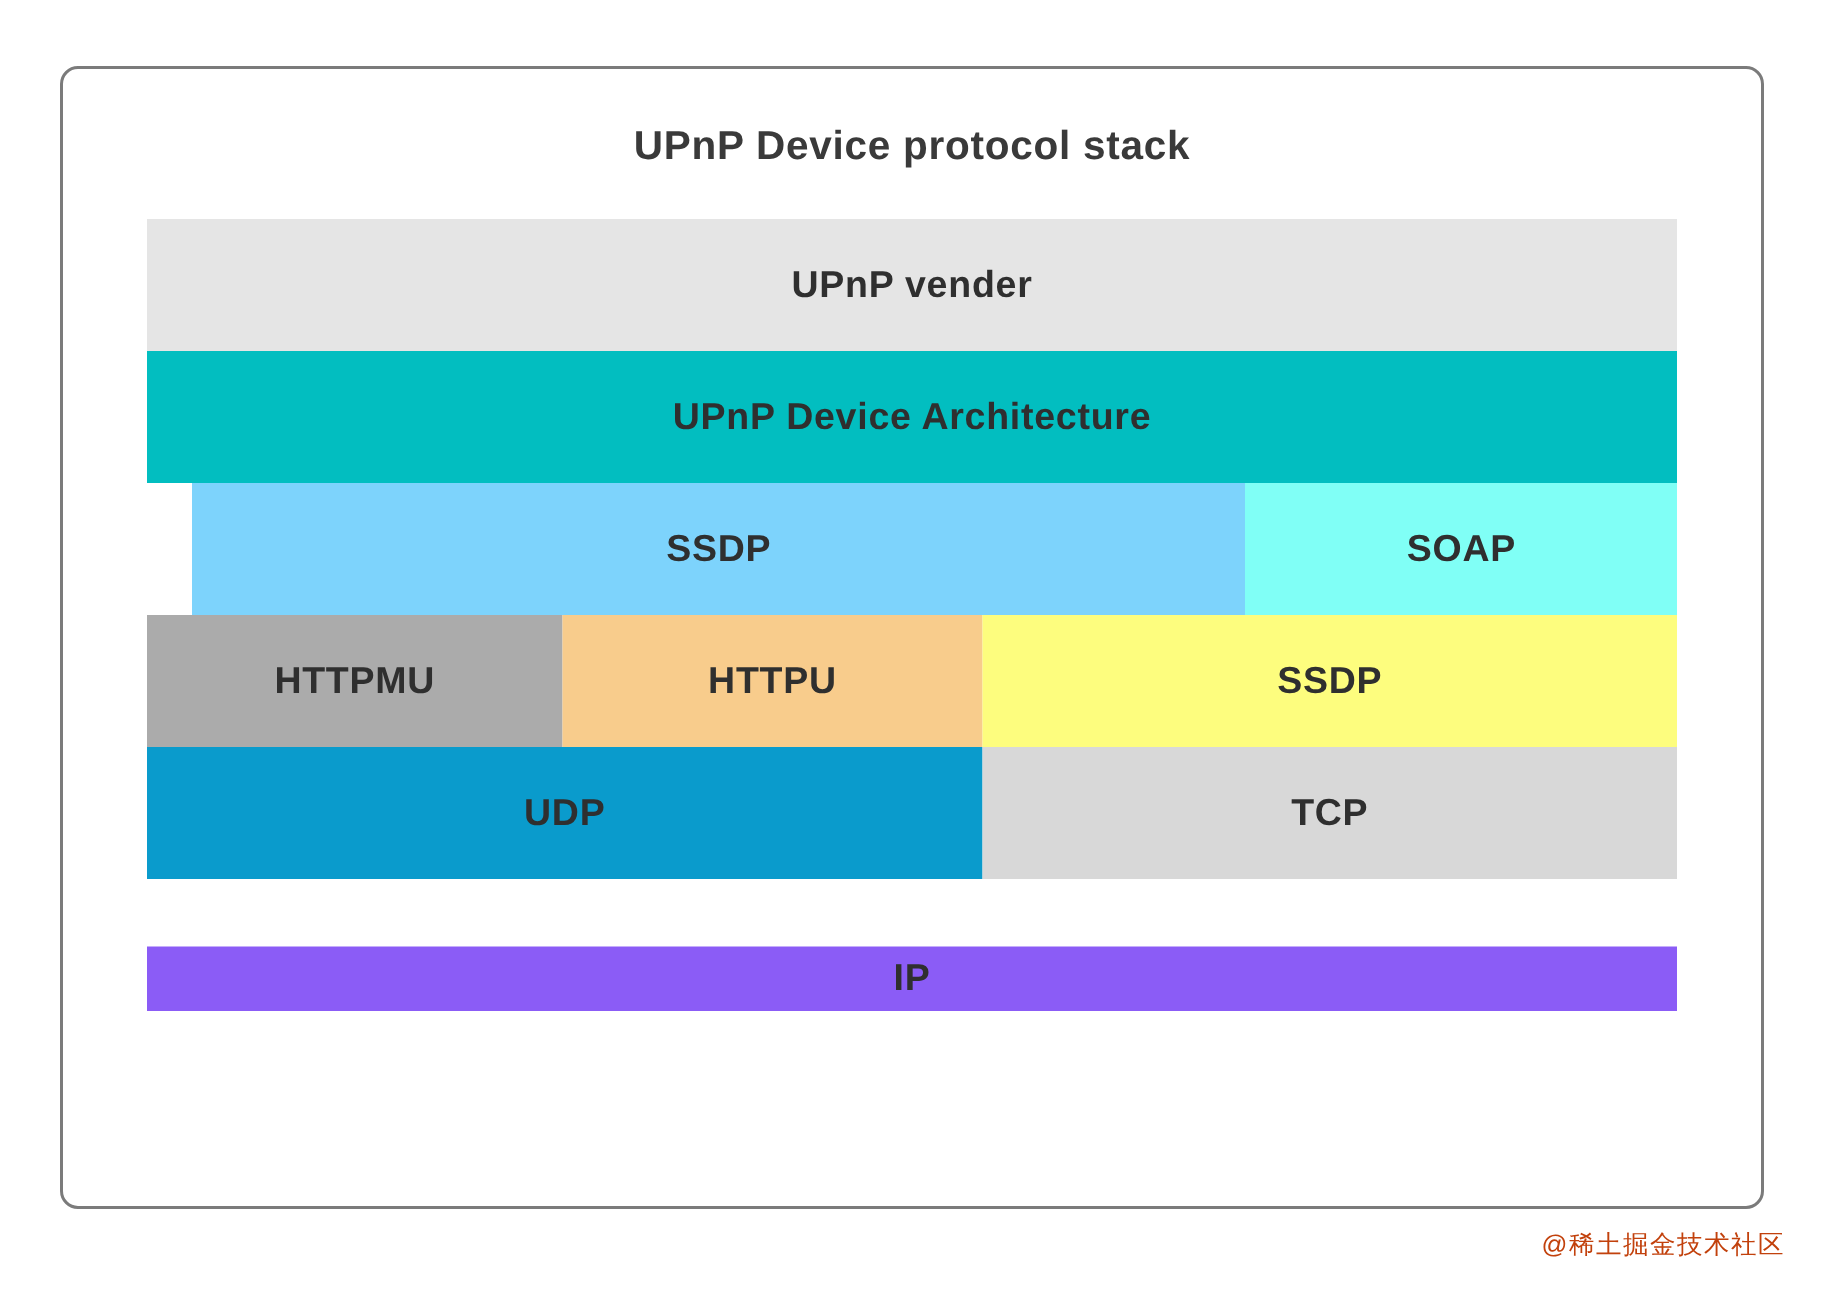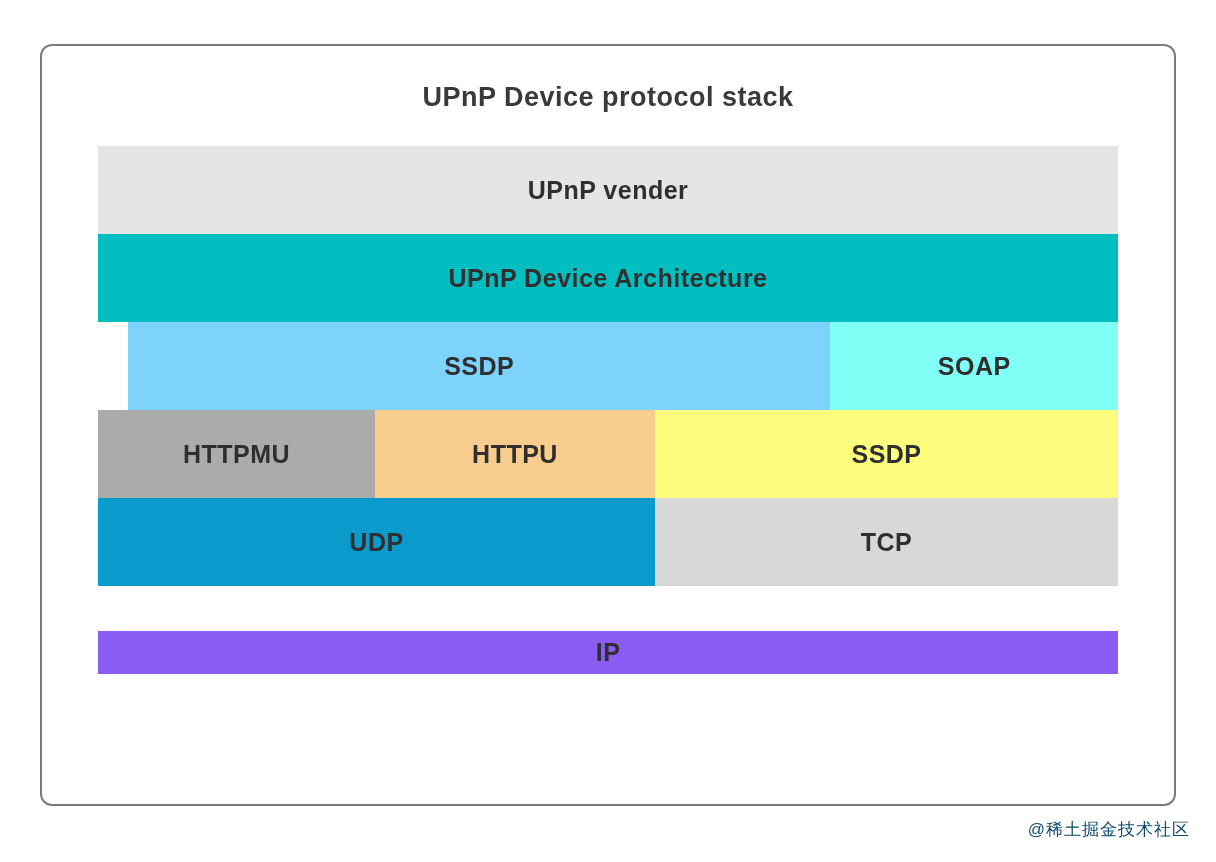--- a/index.html
+++ b/index.html
@@ -43,21 +43,21 @@
     font-size: 25px;
     font-weight: bold;
     color: #2f2f2f;
     letter-spacing: 0.5px;
   }
   .watermark {
     position: absolute;
     right: 26px;
     top: 818px;
     font-size: 17px;
-    color: #0c4a6e;
+    color: #c2410c;
     letter-spacing: 1px;
   }
 </style>
 </head>
 <body>
 
 <div class="card">
   <div class="title">UPnP Device protocol stack</div>
 
   <div class="stack">

